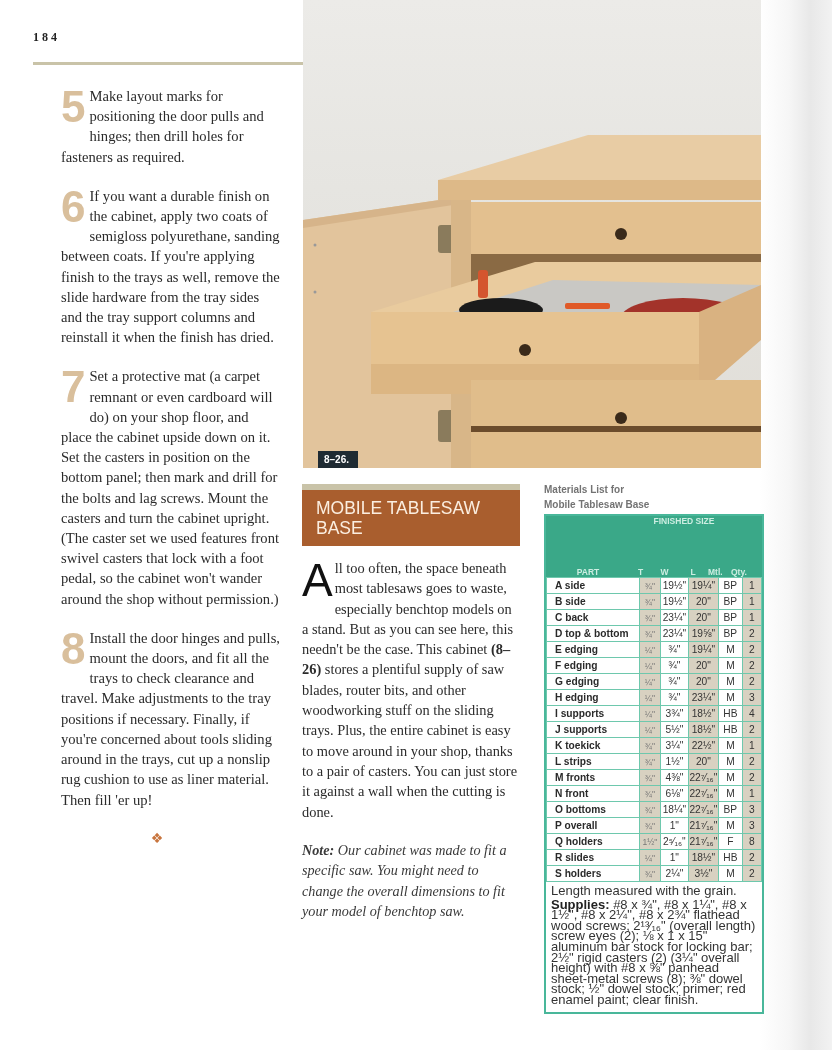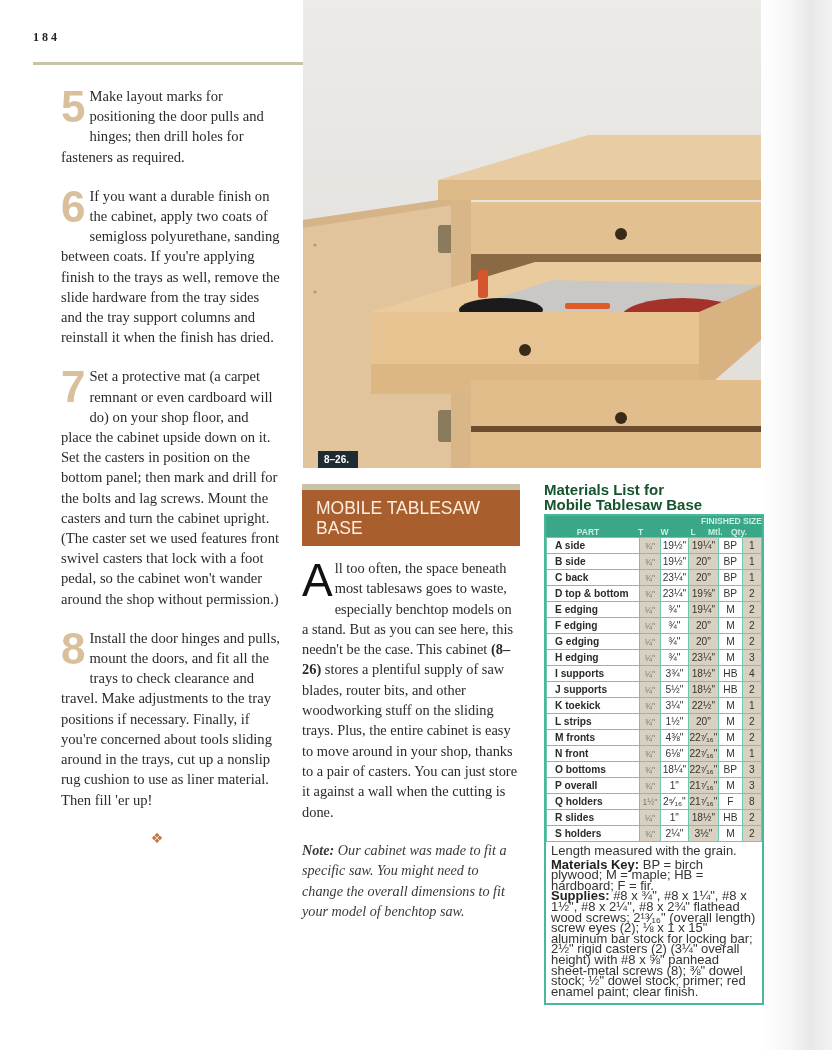--- a/index.html
+++ b/index.html
@@ -64,31 +64,31 @@
   }
   .intro b { font-weight: bold; }
   .note {
     margin-top: 18px; font-style: italic; font-size: 14.2px; line-height: 20.5px;
     color: #3a3a3a;
   }
   .note b { font-weight: bold; }
   
   .mat-title {
     position: absolute; left: 544px; top: 482px; width: 220px;
-    font-family: "Liberation Sans", sans-serif; font-weight: bold; color: #14532d;
-    font-size: 15px; line-height: 15px;
+    font-family: "Liberation Sans", sans-serif; font-weight: bold; color: #737373;
+    font-size: 10px; line-height: 15px;
   }
   .mat-box {
     position: absolute; left: 544px; top: 514px; width: 216px;
     border: 2px solid #49b79a; background: #fff;
     font-family: "Liberation Sans", sans-serif;
   }
   .mat-head { background: #3aa888; color: #cdeee2; font-size: 8.5px; font-weight: bold; }
-  .mat-head .fs { text-align: right; padding-left: 60px; height: 11px; line-height: 11px; }
-  .mat-head .cols { display: flex; height: 10px; line-height: 10px; }
+  .mat-head .fs { text-align: center; padding-left: 60px; height: 11px; line-height: 11px; }
+  .mat-head .cols { display: flex; height: 10px; line-height: 10px; margin-top: 40px; }
   table.mat { border-collapse: collapse; width: 100%; font-size: 10.2px; }
   table.mat td { border: 1px solid #6ec8ad; height: 15px; padding: 0; text-align: center; color: #333; }
   table.mat td.part { text-align: left; padding-left: 8px; font-weight: bold; color: #2a2a2a; width: 82px; }
   table.mat td.shade { background: #d8d1c1; }
   table.mat td.t { width: 20px; font-size: 8.5px; color: #777; }
   table.mat td.w { width: 26px; }
   table.mat td.l { width: 29px; }
   table.mat td.m { width: 22px; }
   table.mat td.q { width: 18px; }
   .c-part { width: 84px; text-align: center; }
@@ -349,16 +349,15 @@
           <td class="t shade">¾"</td>
           <td class="w">2¼"</td>
           <td class="l shade">3½"</td>
           <td class="m">M</td>
           <td class="q shade">2</td>
         </tr>
       </tbody>
   </table>
   <div class="mat-foot">
     <div class="lm">Length measured with the grain.</div>
-    <div><b>Materials Key:</b><span> BP = birch plywood; M = maple; HB = hardboard; F = fir.</span></div>
     <div><b>Supplies:</b><span> #8 x ¾", #8 x 1¼", #8 x 1½", #8 x 2¼", #8 x 2¾" flathead wood screws; 2¹³⁄₁₆" (overall length) screw eyes (2); ⅛ x 1 x 15" aluminum bar stock for locking bar; 2½" rigid casters (2) (3¼" overall height) with #8 x ⅝" panhead sheet-metal screws (8); ⅜" dowel stock; ½" dowel stock; primer; red enamel paint; clear finish.</span></div>
   </div>
 </div>
 
 </body></html>

